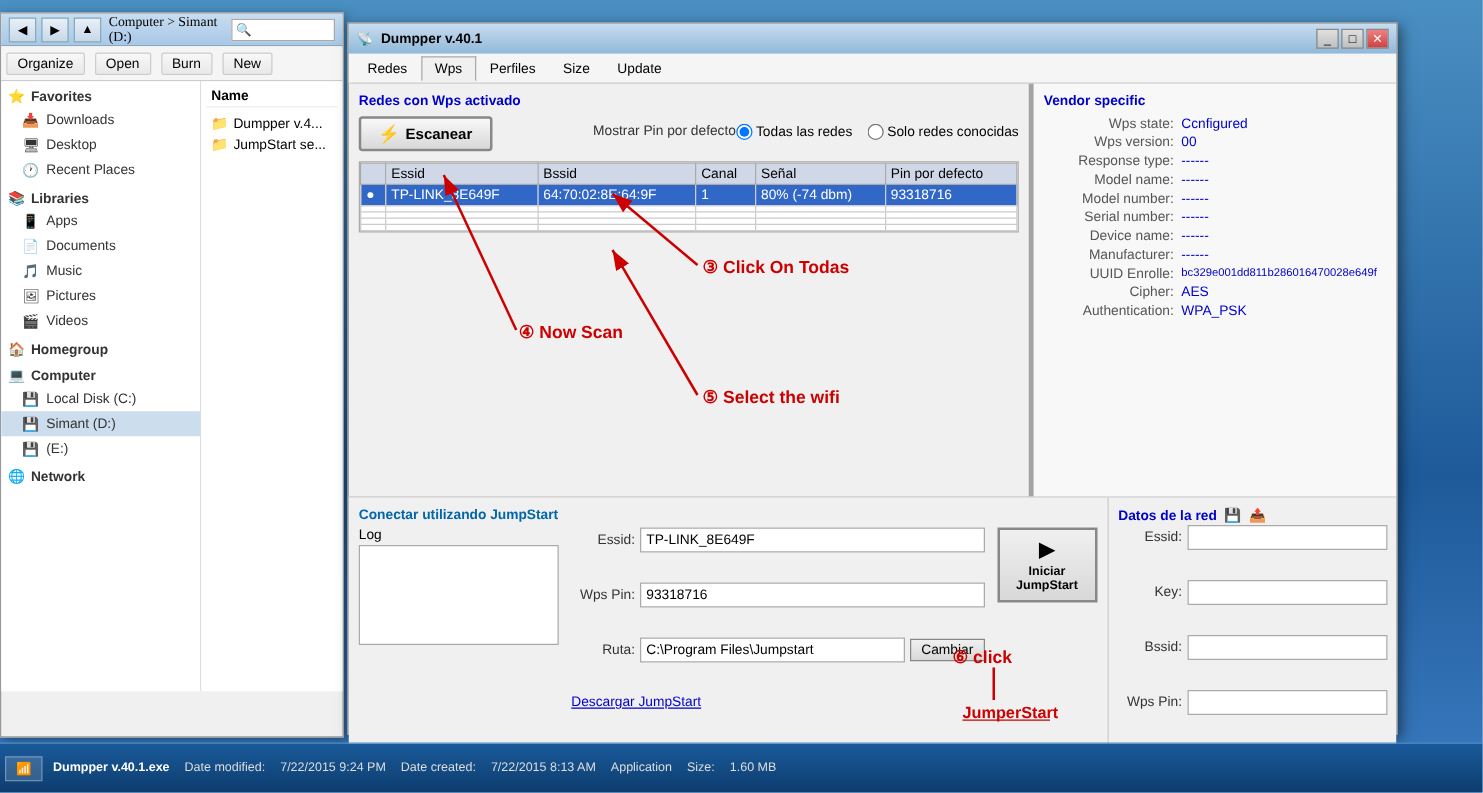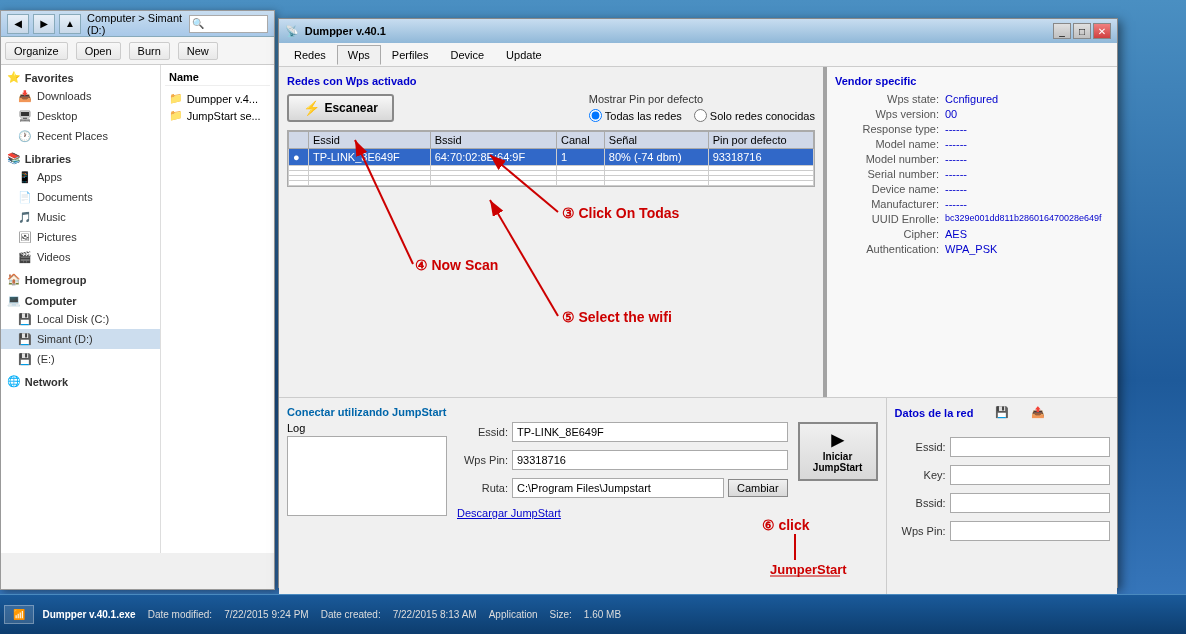--- a/index.html
+++ b/index.html
@@ -232,21 +232,21 @@
       gap: 4px;
     }
 
     .scan-btn .lightning {
       color: #cc8800;
       font-size: 14px;
     }
 
     .pin-options {
       display: flex;
-      flex-direction: column;
+      flex-direction: row;
       align-items: flex-start;
       font-size: 11px;
     }
 
     .pin-options-title {
       color: #333;
       margin-bottom: 4px;
     }
 
     .pin-radio-row {
@@ -310,30 +310,30 @@
 
     .info-value {
       color: #00c;
       flex: 1;
     }
 
     .data-panel-title {
       color: #0000cc;
       font-size: 11px;
       font-weight: bold;
-      margin-bottom: 18px;
-      display: flex;
-      align-items: center;
-      gap: 22px;
+      margin-bottom: 1px;
+      display: flex;
+      align-items: center;
+      gap: 6px;
     }
 
     .input-row {
       display: flex;
       align-items: center;
-      margin-bottom: 8px;
+      margin-bottom: 24px;
       font-size: 11px;
     }
 
     .input-label {
       width: 55px;
       text-align: right;
       padding-right: 4px;
       color: #333;
     }
 
@@ -460,21 +460,21 @@
 
 <div class="desktop-bg"></div>
 
 <div class="explorer-window">
   <div class="explorer-titlebar">
     <span style="display:flex;gap:2px;margin-right:4px;">
       <span class="nav-btn">◀</span>
       <span class="nav-btn">▶</span>
       <span class="nav-btn">▲</span>
     </span>
-    <span style="font-size:11px;">Computer &gt; Simant (D:)</span>
+    <span style="font-size:11px;font-family:Liberation Serif, serif;">Computer &gt; Simant (D:)</span>
     <span class="search-box" style="display:flex;align-items:center;">🔍</span>
   </div>
 
   <div class="explorer-toolbar">
     <button class="toolbar-btn">Organize</button>
     <button class="toolbar-btn">Open</button>
     <button class="toolbar-btn">Burn</button>
     <button class="toolbar-btn">New</button>
   </div>
 
@@ -586,21 +586,21 @@
       <button class="titlebar-btn">_</button>
       <button class="titlebar-btn">□</button>
       <button class="titlebar-btn close">✕</button>
     </div>
   </div>
 
   <div class="dumpper-menu">
     <div class="menu-tab">Redes</div>
     <div class="menu-tab active">Wps</div>
     <div class="menu-tab">Perfiles</div>
-    <div class="menu-tab">Device</div>
+    <div class="menu-tab">Size</div>
     <div class="menu-tab">Update</div>
   </div>
 
   <div style="display:flex;height:330px;">
 
     <div class="left-panel">
       <div class="panel-title">Redes con Wps activado</div>
 
       <div class="scan-row">
         <button class="scan-btn">

